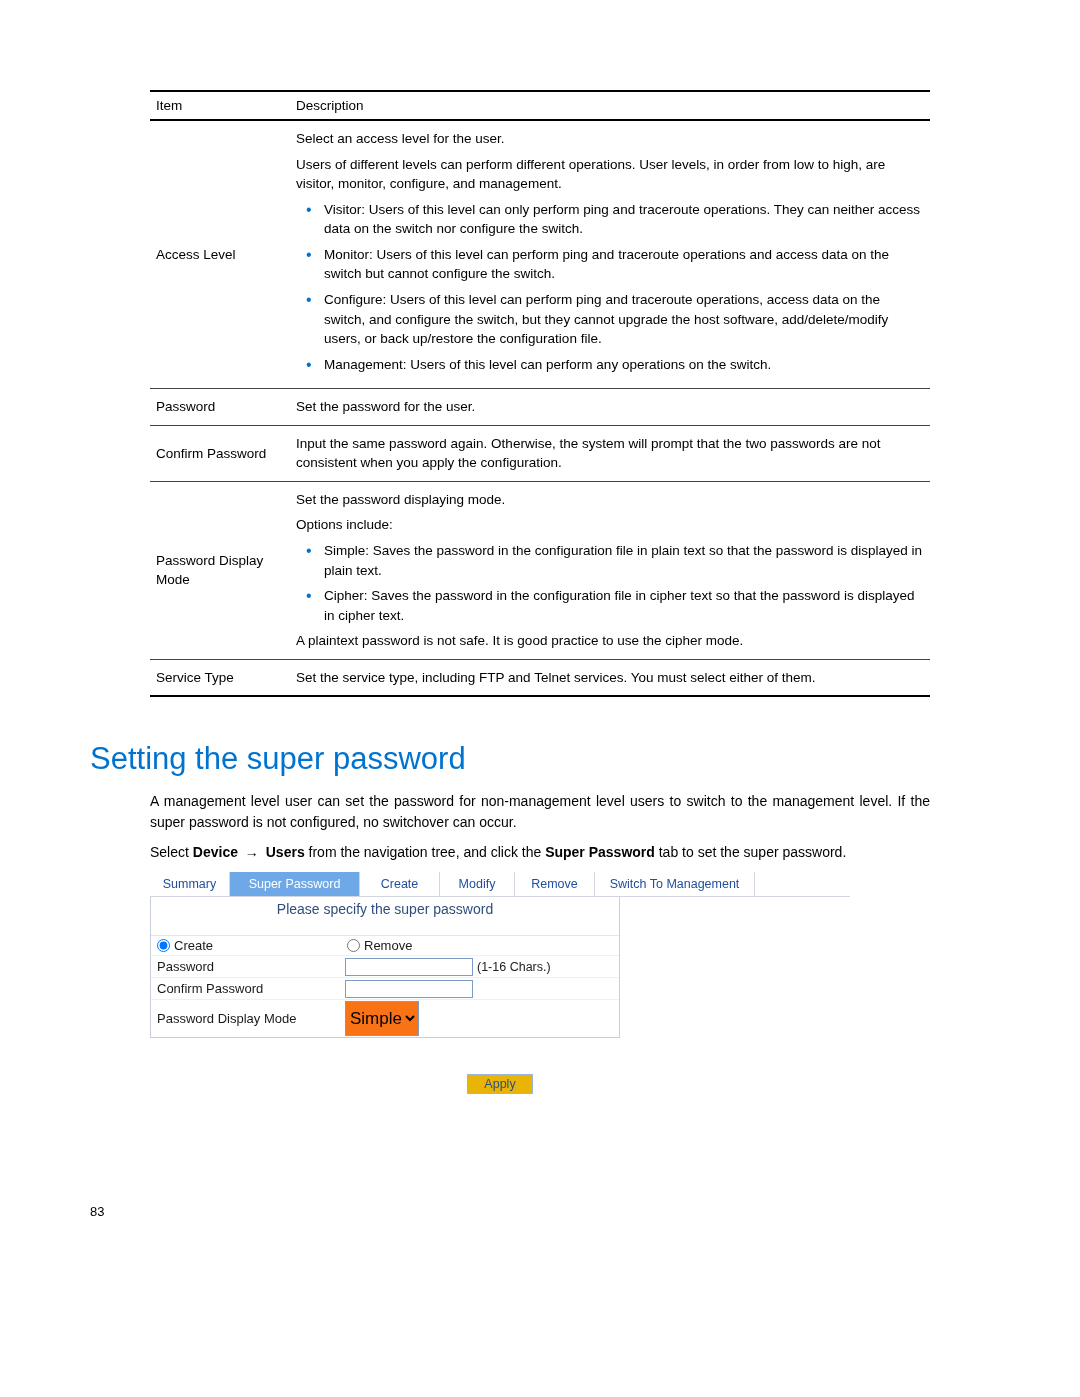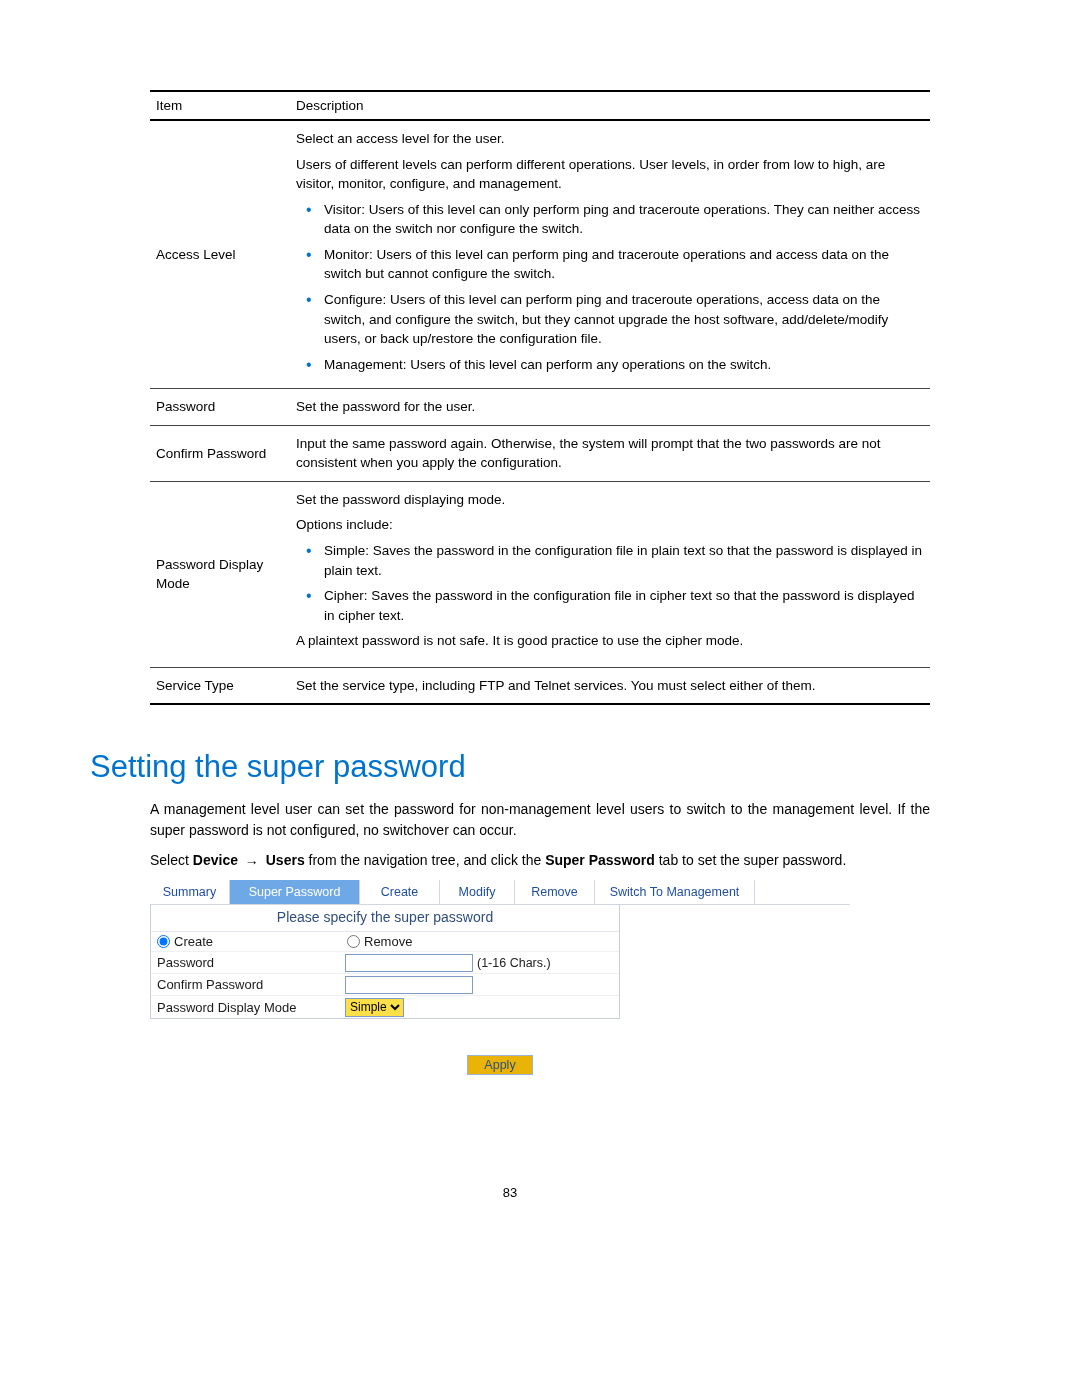--- a/index.html
+++ b/index.html
@@ -32,21 +32,21 @@
     line-height: 1.45;
   }
   table.desc-table tbody tr:last-child td {
     border-bottom: 2px solid #000;
   }
   table.desc-table td:first-child {
     width: 140px;
     vertical-align: middle;
   }
   .desc-block > p { margin-bottom: 6px; }
-  .desc-block > p:last-child { margin-bottom: 8px; }
+  .desc-block > p:last-child { margin-bottom: 0; }
   ul.bullets {
     list-style: none;
     padding-left: 16px;
     margin-bottom: 6px;
   }
   ul.bullets li {
     position: relative;
     padding-left: 12px;
     margin-bottom: 6px;
   }
@@ -120,21 +120,21 @@
   .sp-form {
     width: 470px;
     border: 1px solid #c9cfd9;
     border-top: none;
     background: #fff;
   }
   .sp-title {
     text-align: center;
     color: #2f4e7d;
     font-size: 14px;
-    padding: 4px 0 6px 0;
+    padding: 4px 0 18px 0;
     border-bottom: 1px solid #e3e6ec;
   }
   .sp-row {
     display: flex;
     align-items: center;
     border-bottom: 1px solid #eef0f4;
     min-height: 22px;
   }
   .sp-row:last-child { border-bottom: none; }
   .sp-cell-label {
@@ -168,24 +168,24 @@
     gap: 4px;
     font-size: 13px;
   }
   .sp-input {
     width: 128px;
     height: 18px;
     border: 1px solid #7e9cc5;
     font-size: 12px;
   }
   .sp-select {
-    height: 19px;
+    height: 35px;
     border: 1px solid #7e9cc5;
-    font-size: 12px;
-    background: #fde047;
+    font-size: 17px;
+    background: #f97316;
   }
   .sp-hint { font-size: 12.5px; color: #222; }
   .sp-apply-wrap {
     width: 700px;
     text-align: center;
     margin-top: 36px;
   }
   .sp-apply {
     display: inline-block;
     padding: 2px 16px;
@@ -196,21 +196,21 @@
     cursor: pointer;
   }
   .note {
     margin-left: 60px;
     width: 780px;
     margin-top: 46px;
     font-size: 14px;
     font-weight: bold;
   }
   .page-num {
-    text-align: center;
+    text-align: left;
     margin-top: 110px;
     font-size: 13px;
   }
   input[type=radio] { margin: 0; }
 </style>
 </head>
 <body>
 
 <div class="content">
 

